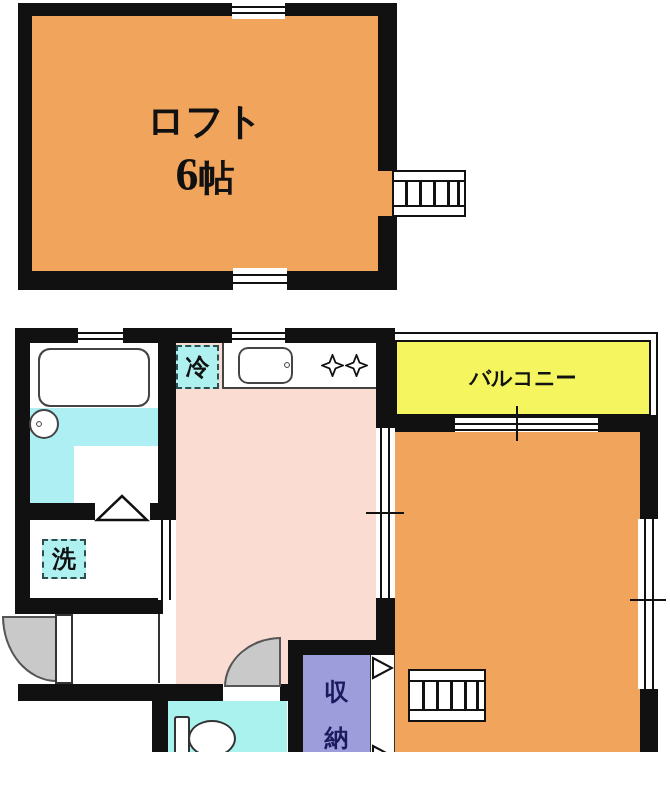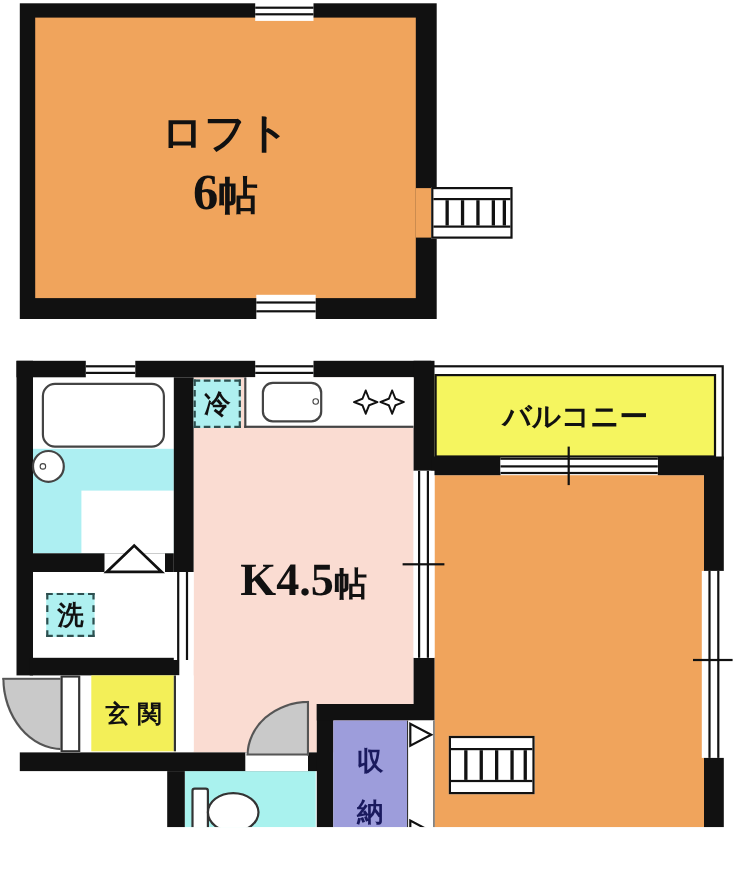--- a/index.html
+++ b/index.html
@@ -59,21 +59,21 @@
   <div class="room" style="left:30px;top:343px;width:128px;height:160px;background:#fff;"></div>
   <div class="room" style="left:30px;top:408px;width:128px;height:95px;background:#ADEFF2;"></div>
   <div class="room" style="left:74px;top:446px;width:84px;height:57px;background:#fff;"></div>
   <div class="room" style="left:30px;top:520px;width:128px;height:78px;background:#fff;"></div>
   <div class="room" style="left:176px;top:343px;width:200px;height:341px;background:#FADCD2;"></div>
   <div class="room" style="left:168px;top:701px;width:119px;height:73px;background:#A9F2EE;"></div>
   <div class="room" style="left:395px;top:432px;width:245px;height:342px;background:#F0A45C;"></div>
 
   <div class="abs" style="left:389px;top:332px;width:269px;height:86px;border:2px solid #111;box-sizing:border-box;"></div>
   <div class="abs" style="left:395px;top:340px;width:256px;height:76px;border:2px solid #111;box-sizing:border-box;background:#F5F55F;display:flex;align-items:center;justify-content:center;">
-    <span style="font-weight:bold;font-size:26px;font-family:Liberation Serif, serif;">バルコニー</span>
+    <span style="font-weight:bold;font-size:21px;font-family:Liberation Serif, serif;">バルコニー</span>
   </div>
 
   <div class="wall" style="left:15px;top:328px;width:377px;height:15px;"></div>
   <div class="wall" style="left:15px;top:328px;width:15px;height:286px;"></div>
   <div class="wall" style="left:158px;top:343px;width:18px;height:177px;"></div>
   <div class="wall" style="left:30px;top:503px;width:128px;height:17px;"></div>
   <div class="wall" style="left:27px;top:598px;width:136px;height:16px;"></div>
   <div class="wall" style="left:18px;top:684px;width:284px;height:17px;"></div>
   <div class="wall" style="left:152px;top:701px;width:16px;height:89px;"></div>
   <div class="wall" style="left:152px;top:774px;width:506px;height:16px;"></div>
@@ -155,23 +155,20 @@
       </svg>
   </div>
   <div class="tag" style="left:176px;top:345px;width:43px;height:44px;">
     <span>冷</span>
   </div>
 
   <div class="tag" style="left:42px;top:539px;width:44px;height:40px;">
     <span>洗</span>
   </div>
 
-  <div class="abs" style="left:83px;top:614px;width:77px;height:69px;background:#F3EF58;display:flex;align-items:center;justify-content:center;">
-    <span style="font-weight:bold;font-size:22px;letter-spacing:7px;margin-left:7px;">玄関</span>
-  </div>
   <div class="abs" style="left:158px;top:614px;width:18px;height:69px;background:#fff;border-left:2px solid #333;box-sizing:border-box;"></div>
   <div class="door" style="left:2px;top:616px;width:55px;height:66px;border-bottom-left-radius:100% 100%;"></div>
   <div class="abs" style="left:55px;top:614px;width:18px;height:70px;background:#fff;border:2px solid #333;box-sizing:border-box;"></div>
 
   <div class="door" style="left:224px;top:637px;width:57px;height:50px;border-top-left-radius:100% 100%;"></div>
   <div class="abs" style="left:174px;top:716px;width:16px;height:45px;background:#fff;border:2px solid #333;border-radius:3px;box-sizing:border-box;"></div>
   <div class="abs" style="left:188px;top:720px;width:48px;height:37px;background:#fff;border:2px solid #333;border-radius:50%;box-sizing:border-box;"></div>
 
   <div class="abs" style="left:303px;top:655px;width:67px;height:119px;background:#9D9DDB;display:flex;flex-direction:column;align-items:center;justify-content:center;gap:14px;">
     <span style="font-weight:bold;font-size:24px;color:#1a1a5e;">収</span>
@@ -192,17 +189,14 @@
   <div class="ladder" style="left:408px;top:669px;width:78px;height:53px;">
     <div class="rail" style="top:9px;"></div>
       <div class="rail" style="bottom:9px;"></div>
     <div class="rung" style="left:12px;top:11px;bottom:11px;"></div>
     <div class="rung" style="left:26px;top:11px;bottom:11px;"></div>
     <div class="rung" style="left:40px;top:11px;bottom:11px;"></div>
     <div class="rung" style="left:54px;top:11px;bottom:11px;"></div>
     <div class="rung" style="left:66px;top:11px;bottom:11px;"></div>
   </div>
 
-  <div class="lbl" style="left:176px;top:502px;width:200px;">
-    <span class="serif" style="font-size:42px;">K</span><span class="serif" style="font-size:42px;">4.5</span><span style="font-size:30px;">帖</span>
-  </div>
 
 </div>
 
 </body></html>

